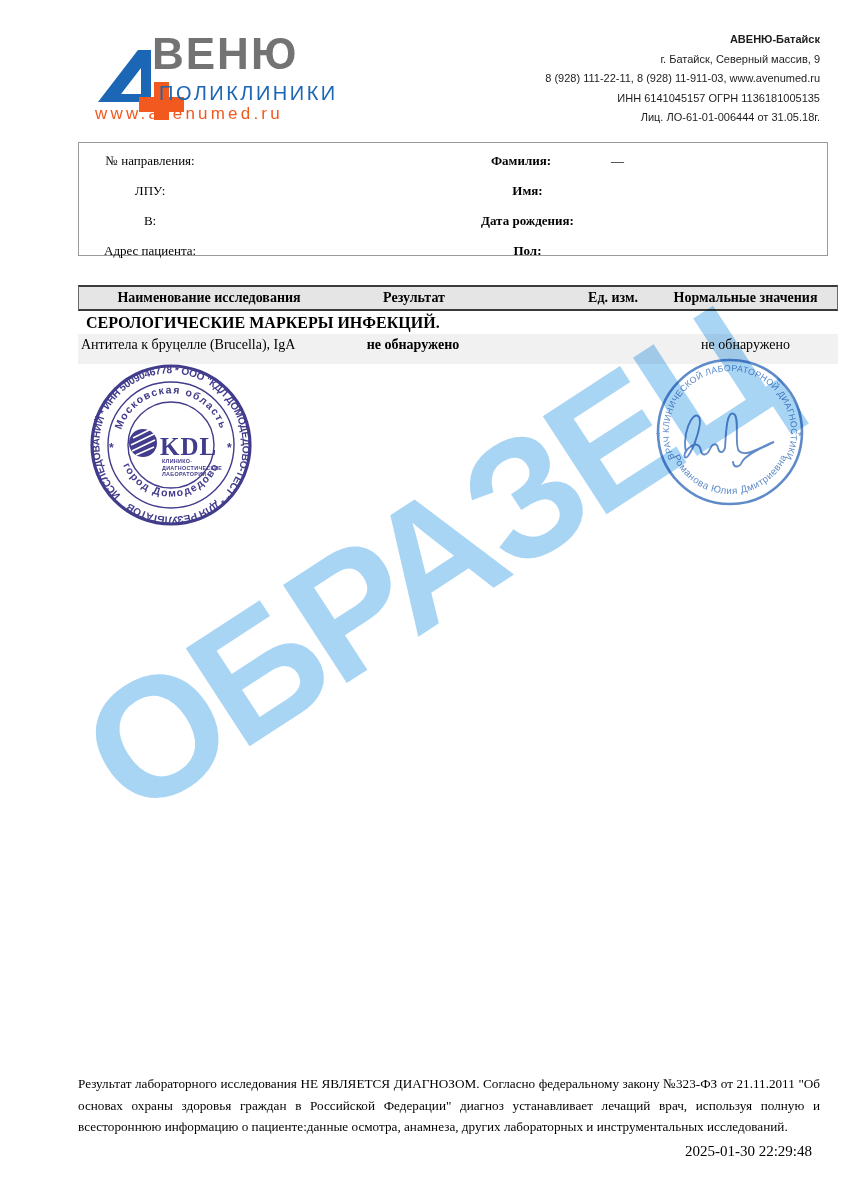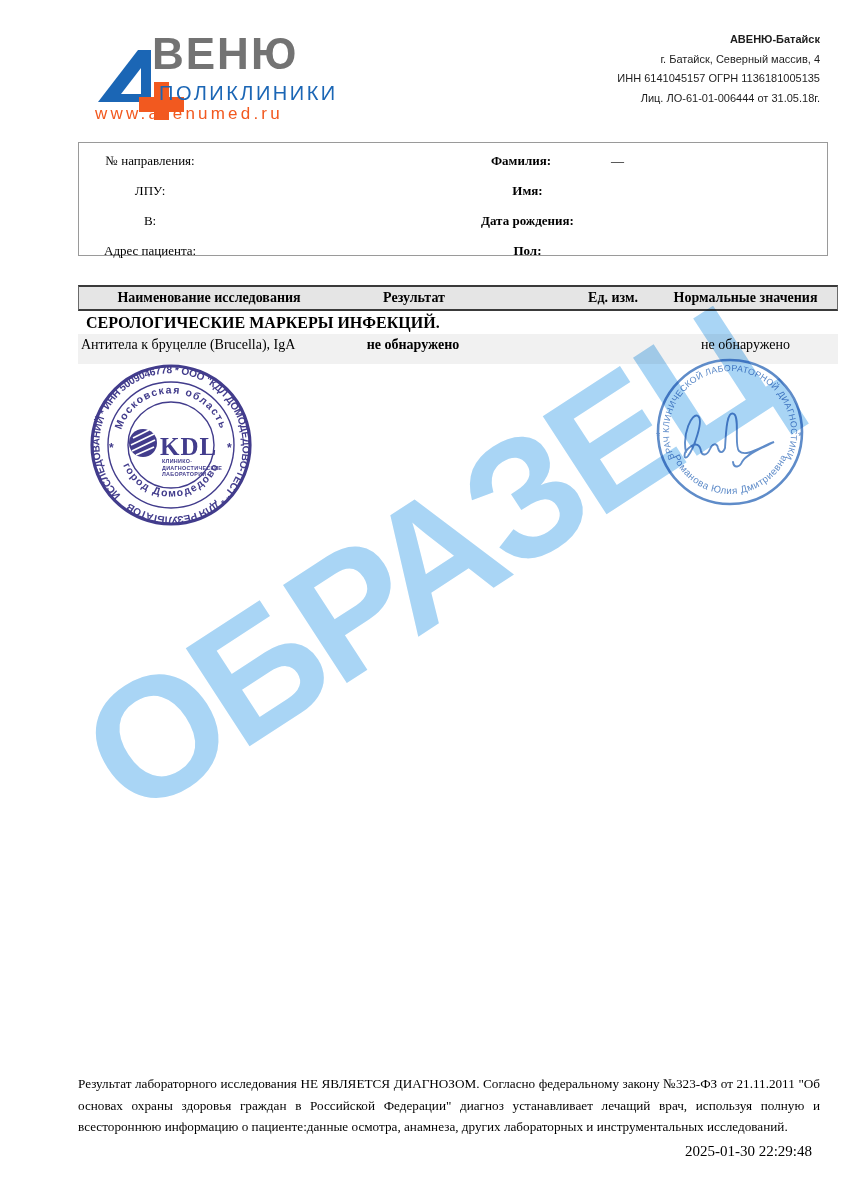--- a/index.html
+++ b/index.html
@@ -71,21 +71,22 @@
       <path d="M 46 30 L 46 56 L 26 56 Z" fill="#ffffff"></path>
       <path d="M 59 44 L 74 44 L 74 59 L 89 59 L 89 74 L 74 74 L 74 89 L 59 89 L 59 74 L 44 74 L 44 59 L 59 59 Z" fill="#f2591f"></path>
     </svg>
     <div class="logo-brand">ВЕНЮ</div>
     <div class="logo-sub">ПОЛИКЛИНИКИ</div>
     <div class="logo-site">www.avenumed.ru</div>
   </div>
 
   <div class="header-right">
     <div class="b">АВЕНЮ-Батайск</div>
-    <div>г. Батайск, Северный массив, 4</div>
+    <div>г. Батайск, Северный массив, 9</div>
+    <div>8 (928) 111-22-11, 8 (928) 11-911-03, www.avenumed.ru</div>
     <div>ИНН 6141045157 ОГРН 1136181005135</div>
     <div>Лиц. ЛО-61-01-006444 от 31.05.18г.</div>
   </div>
 
   <div class="patient-box">
     <div class="pcol left">
       <div class="pfield">
         <span class="lab">№ направления:</span>
         <span class="val"></span>
       </div>

